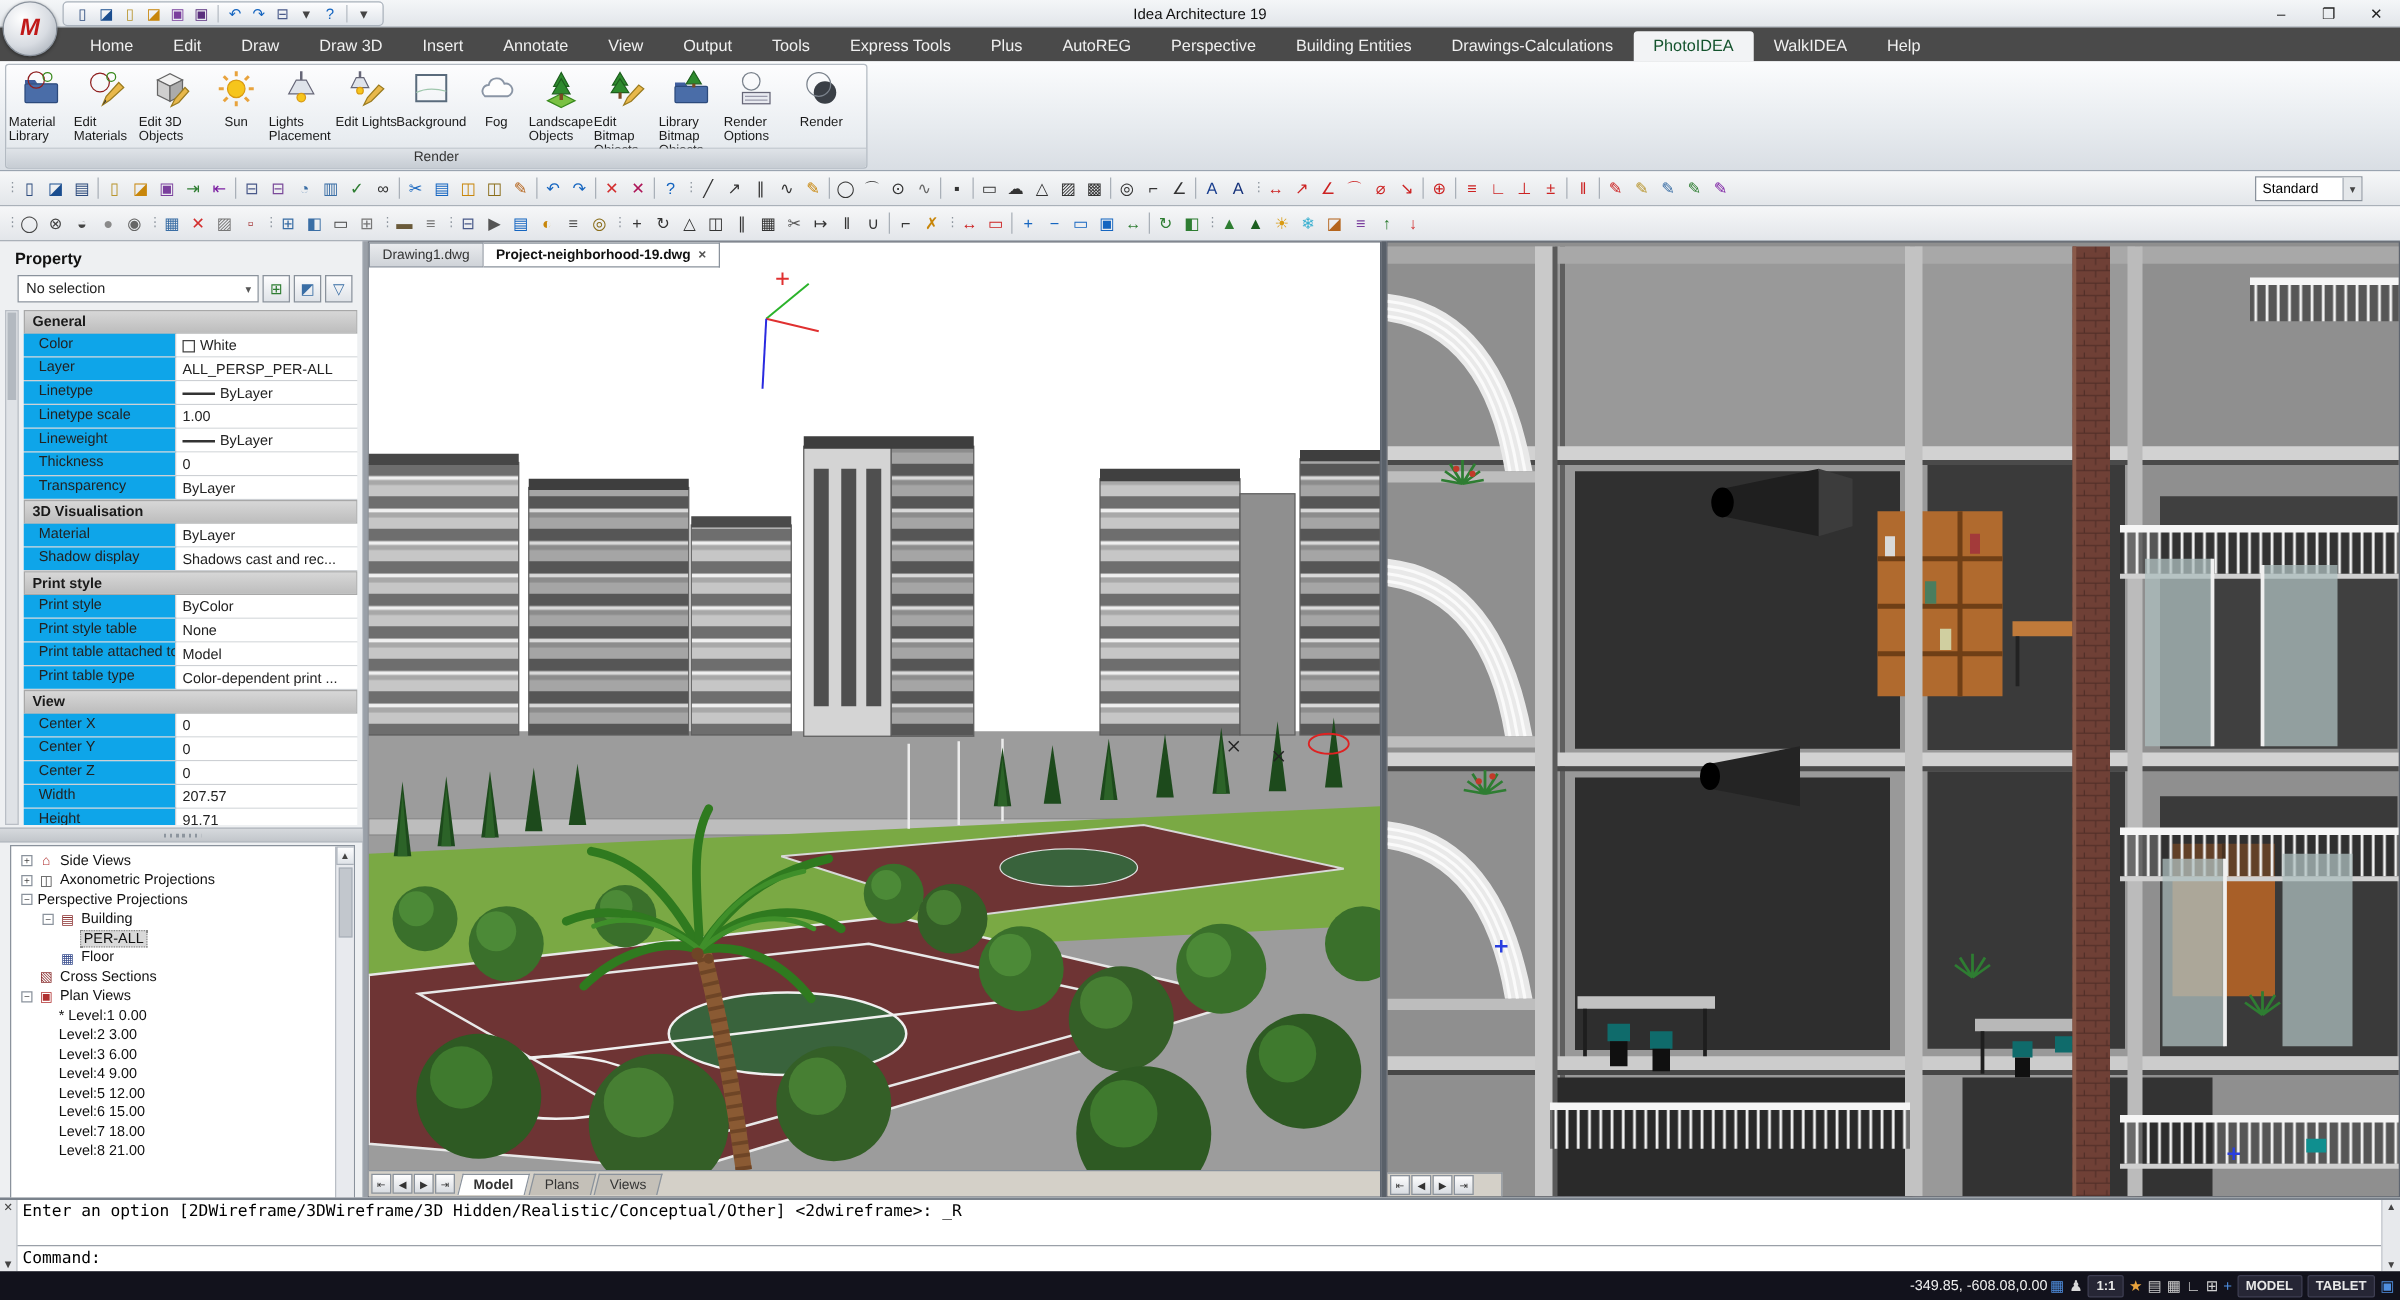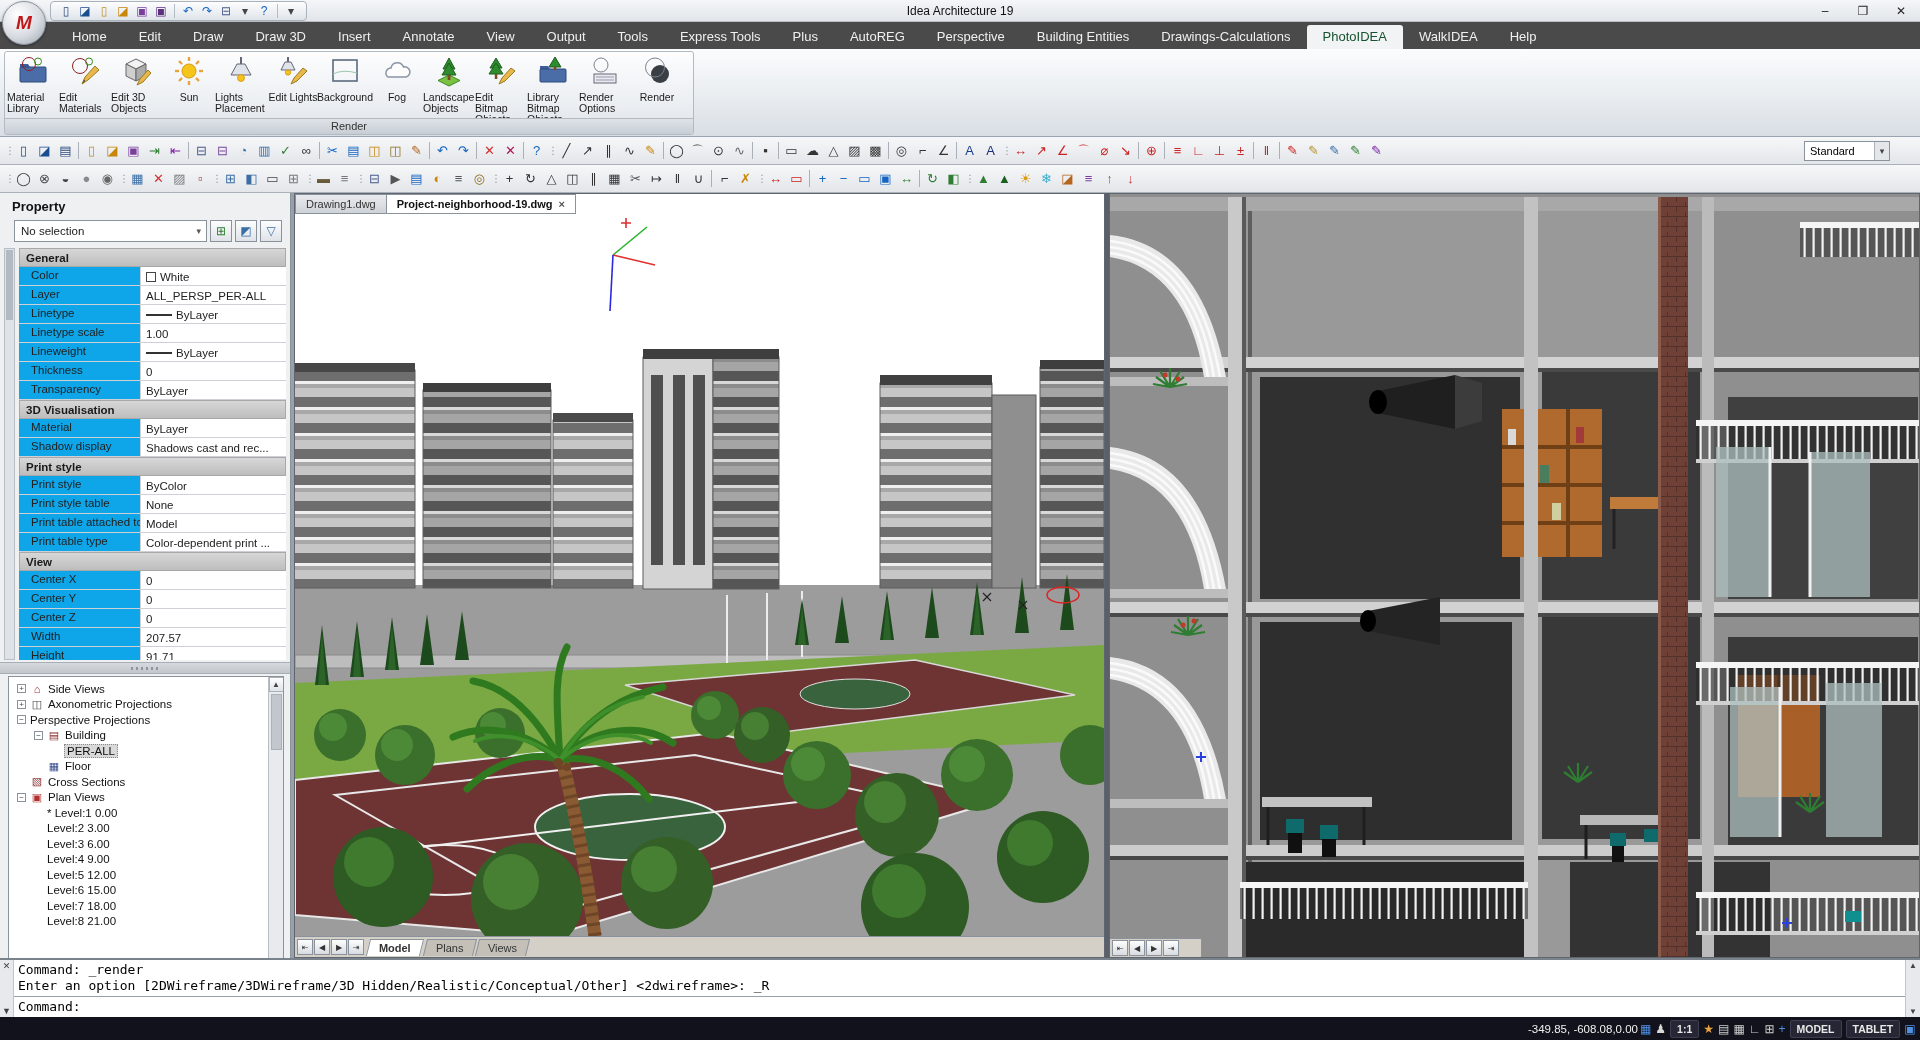--- a/index.html
+++ b/index.html
@@ -1040,21 +1040,20 @@
     </div>
   </div>
 
   <div class="cmd">
     <div class="cmd-gutter">
       <span>✕</span>
       <span>▼</span>
     </div>
     <div class="cmd-body">
       <div class="cmd-hist" id="cmd-hist">
-          <div>Command: _render</div>
           <div>Enter an option [2DWireframe/3DWireframe/3D Hidden/Realistic/Conceptual/Other] &lt;2dwireframe&gt;: _R</div>
         </div>
       <div class="cmd-prompt">Command:</div>
     </div>
     <div class="cmd-scroll">
       <span>▲</span>
       <span>▼</span>
     </div>
   </div>
 

